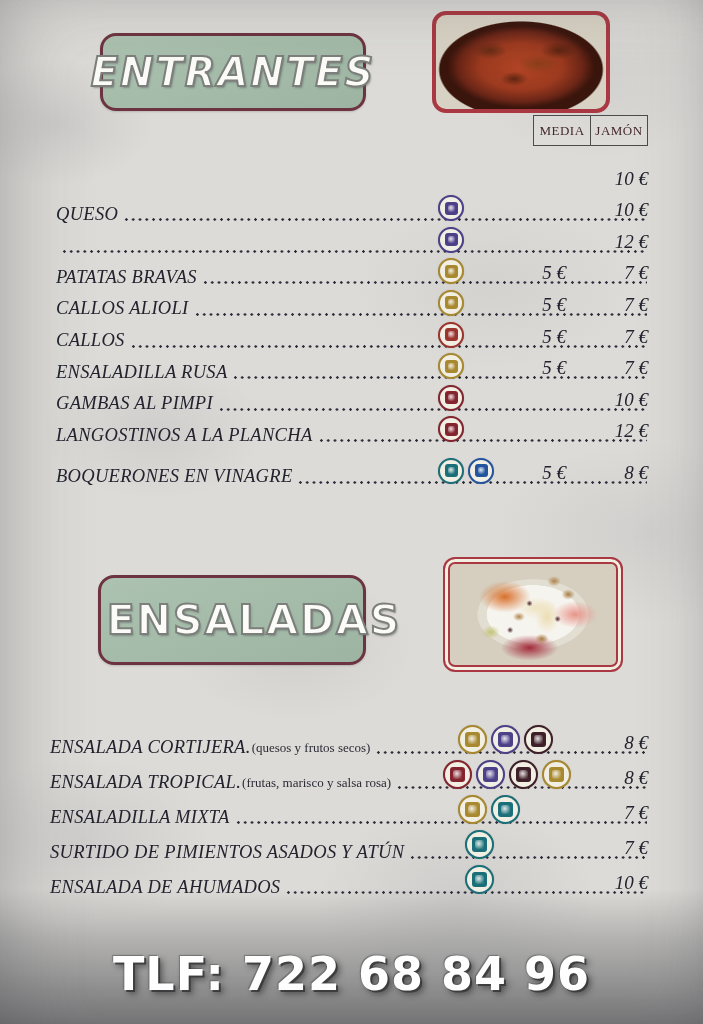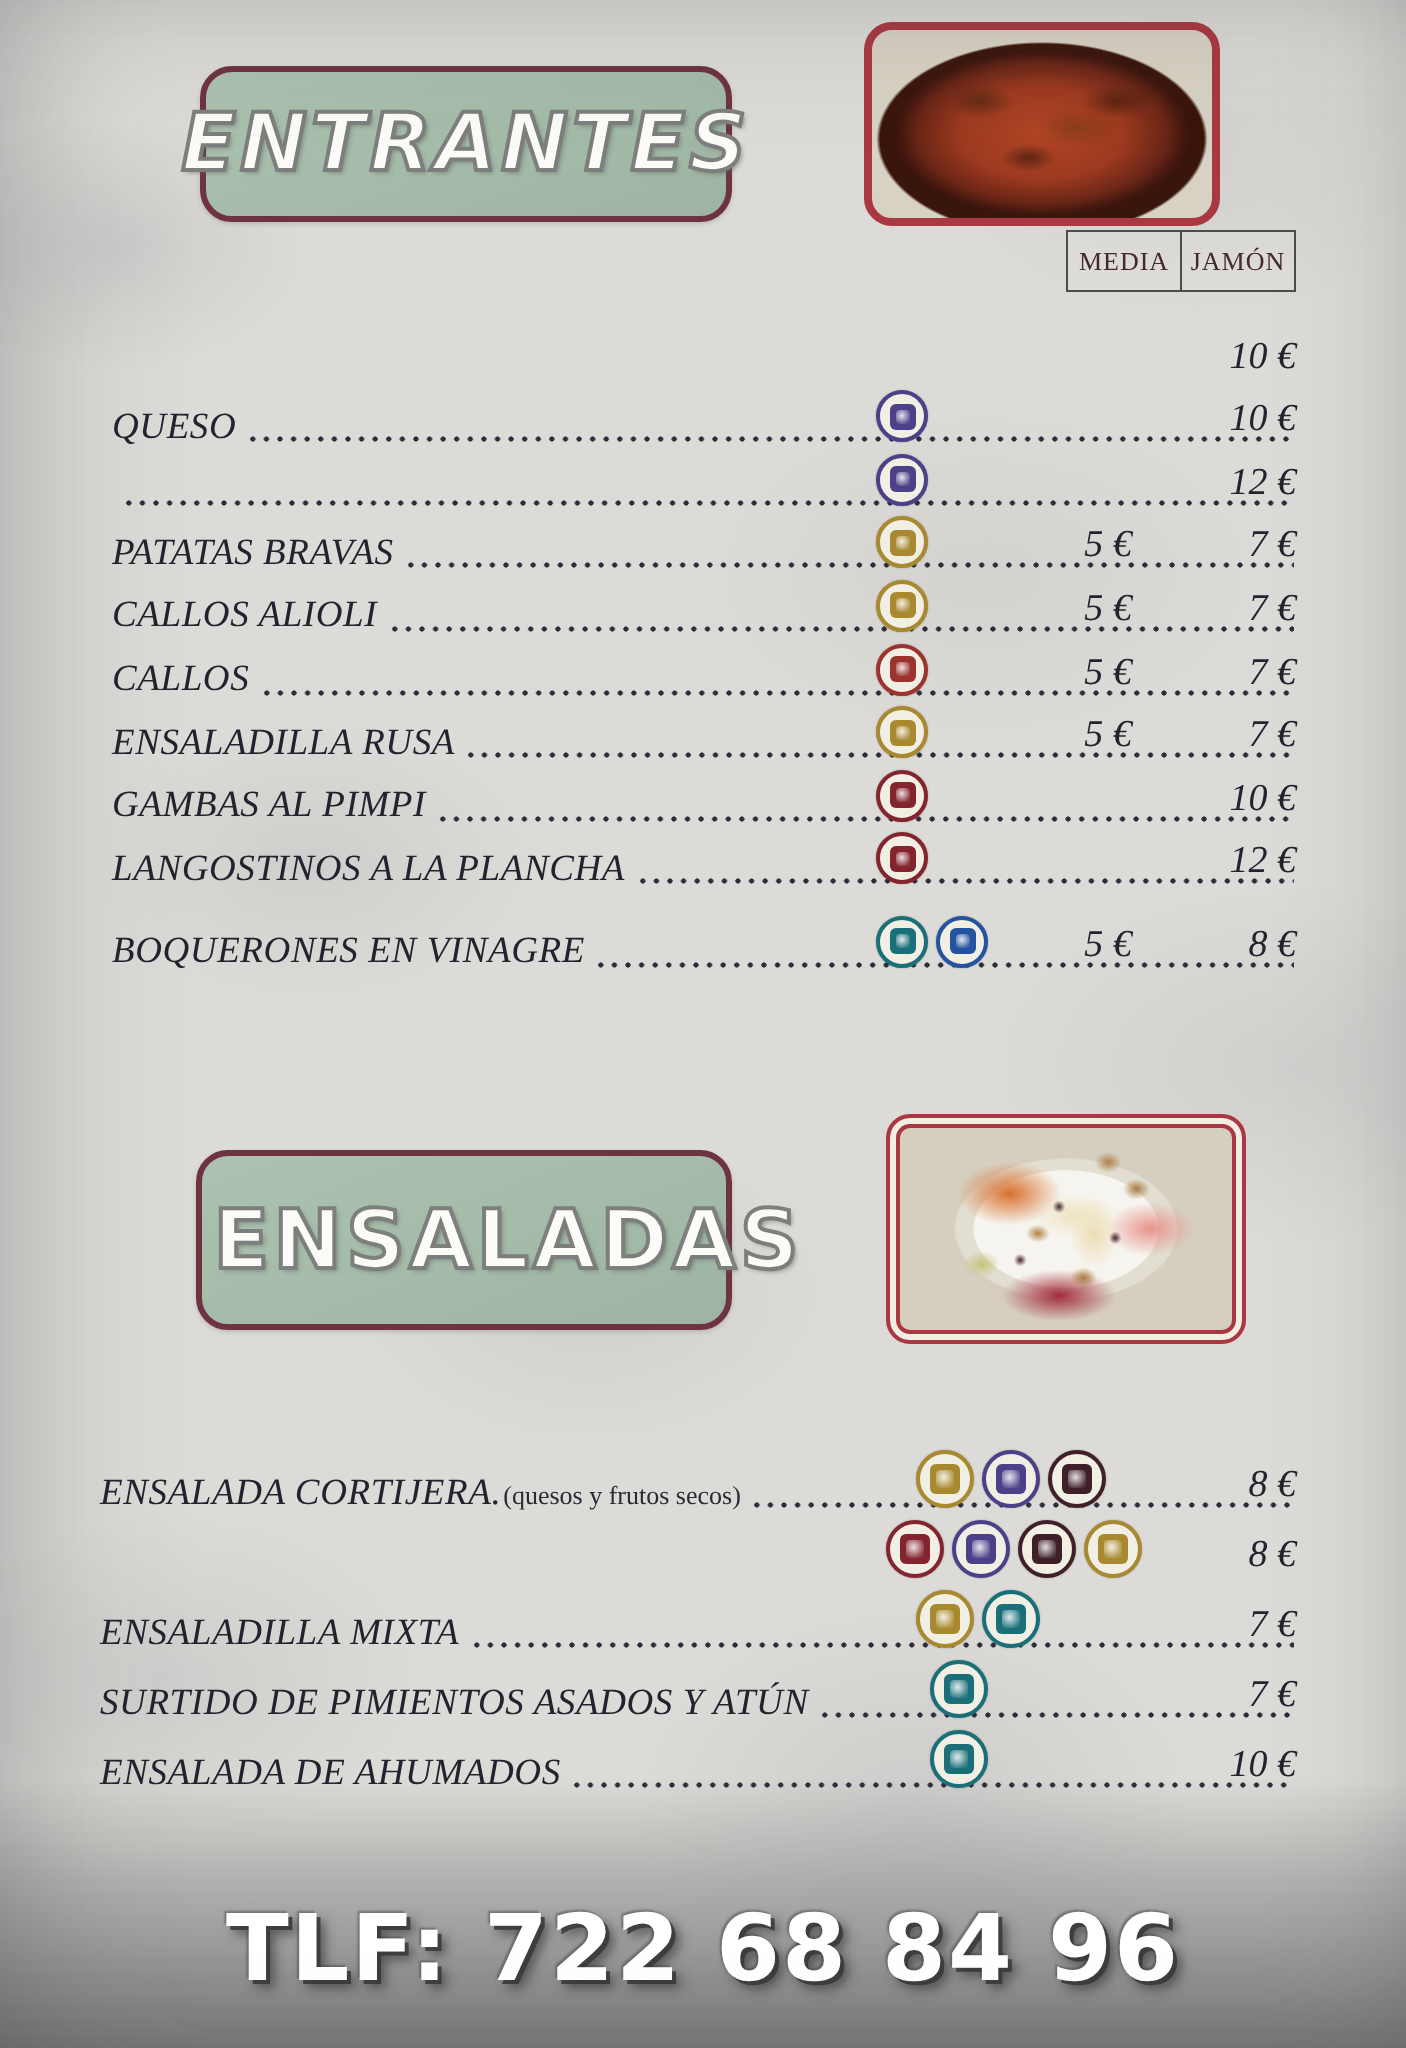--- a/index.html
+++ b/index.html
@@ -305,20 +305,25 @@
           <div class="badge" style="color: rgb(76, 64, 136);">
             <div class="sq"></div>
           </div>
           <div class="badge" style="color: rgb(63, 32, 41);">
             <div class="sq"></div>
           </div>
         </div>
         <span class="price racion">8 €</span>
       </div>
       <div class="row">
+        <div class="nameline">
+          <span class="item-name">ENSALADA TROPICAL.</span>
+          <span class="item-note"> (frutas, marisco y salsa rosa)</span>
+          <div class="leader"></div>
+        </div>
         <div class="icons" style="left: 393px;">
           <div class="badge" style="color: rgb(131, 36, 46);">
             <div class="sq"></div>
           </div>
           <div class="badge" style="color: rgb(76, 64, 136);">
             <div class="sq"></div>
           </div>
           <div class="badge" style="color: rgb(63, 32, 41);">
             <div class="sq"></div>
           </div>

